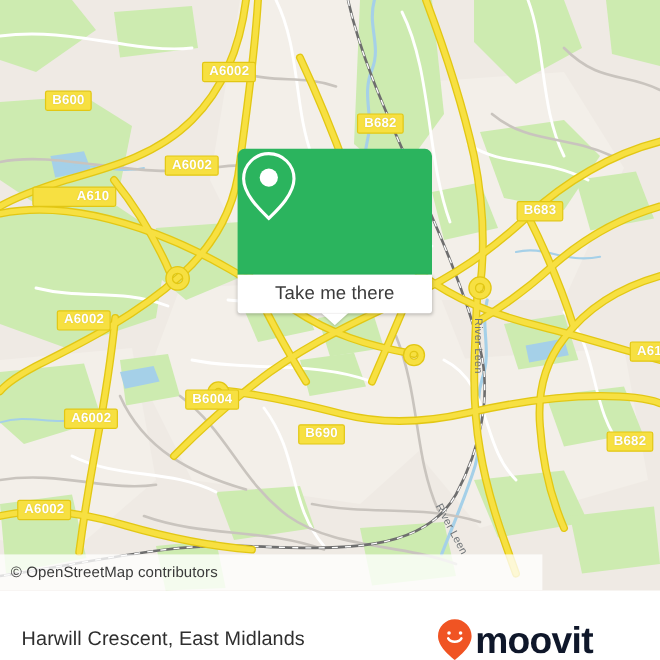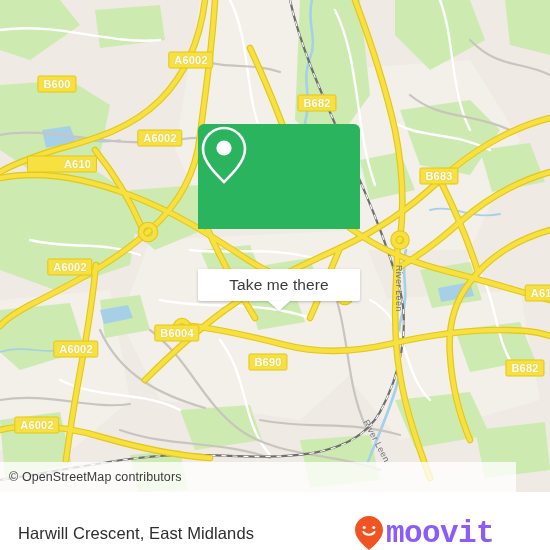--- a/index.html
+++ b/index.html
@@ -50,39 +50,38 @@
     border-radius:6px 6px 0 0;
     display:flex;align-items:center;justify-content:center;
   }
   .popup-bottom{
     height:32px;
     background:#ffffff;
     border-radius:0 0 2px 2px;
     display:flex;align-items:center;justify-content:center;
     box-shadow:0 1px 3px rgba(0,0,0,.22);
     position:relative;
-    margin-top:40px;
   }
   .popup-label{
     color:#3b3b3b;
     font-size:15.5px;
     letter-spacing:.1px;
   }
   .popup-tail{
     position:absolute;left:50%;top:32px;
     width:0;height:0;margin-left:-11px;
     border-left:11px solid transparent;
     border-right:11px solid transparent;
     border-top:10px solid #ffffff;
     filter:drop-shadow(0 1px 1px rgba(0,0,0,.18));
   }
 
   
   .attribution{
-    position:absolute;left:0;top:462px;width:516px;height:30px;
+    position:absolute;left:0;top:462px;width:452px;height:30px;
     background:rgba(255,255,255,.78);
     display:flex;align-items:center;
   }
   .attribution span{
     color:#3a3a3a;font-size:12.5px;padding-left:9px;letter-spacing:.1px;
   }
 
   
   .footer{
     position:absolute;left:0;top:504px;width:508px;height:58px;
@@ -249,21 +248,21 @@
         </g>
       </g>
     </svg>
 
     <div id="shields">
         <div class="shield" style="left: 191px; top: 60px;">A6002</div>
         <div class="shield" style="left: 57px; top: 84px;">B600</div>
         <div class="shield" style="left: 317px; top: 103px;">B682</div>
         <div class="shield" style="left: 160px; top: 138px;">A6002</div>
         <div class="shield" style="left: 62px; top: 164px; padding-left: 36px;">A610</div>
-        <div class="shield" style="left: 439px; top: 176px;">B683</div>
+        <div class="shield" style="left: 450px; top: 176px;">B683</div>
         <div class="shield" style="left: 70px; top: 267px;">A6002</div>
         <div class="shield" style="left: 544px; top: 293px;">A611</div>
         <div class="shield" style="left: 177px; top: 333px;">B6004</div>
         <div class="shield" style="left: 268px; top: 346px; margin-top: 16px;">B690</div>
         <div class="shield" style="left: 76px; top: 349px;">A6002</div>
         <div class="shield" style="left: 525px; top: 368px;">B682</div>
         <div class="shield" style="left: 37px; top: 425px;">A6002</div>
       </div>
 
     <div id="waterlabels">
@@ -293,17 +292,17 @@
 
     <div class="footer-title">Harwill Crescent, East Midlands</div>
 
     <div class="brand">
       <svg width="30" height="36" viewBox="0 0 30 36">
         <path d="M15 1 C7.3 1 1 7.3 1 15 C1 24 11 31.5 15 35 C19 31.5 29 24 29 15 C29 7.3 22.7 1 15 1 Z" fill="#f05423"></path>
         <circle cx="10.2" cy="12.5" r="1.5" fill="#ffffff"></circle>
         <circle cx="19.8" cy="12.5" r="1.5" fill="#ffffff"></circle>
         <path d="M9.5 17 C11.5 20.6 18.5 20.6 20.5 17" fill="none" stroke="#ffffff" stroke-width="2.1" stroke-linecap="round"></path>
       </svg>
-      <span class="brand-name" style="color: #8b5cf6; font-family: Liberation Mono, monospace;">moovit</span>
+      <span class="brand-name" style="color: #0f172a;">moovit</span>
     </div>
   </div>
 
 </div>
 
 </body></html>

